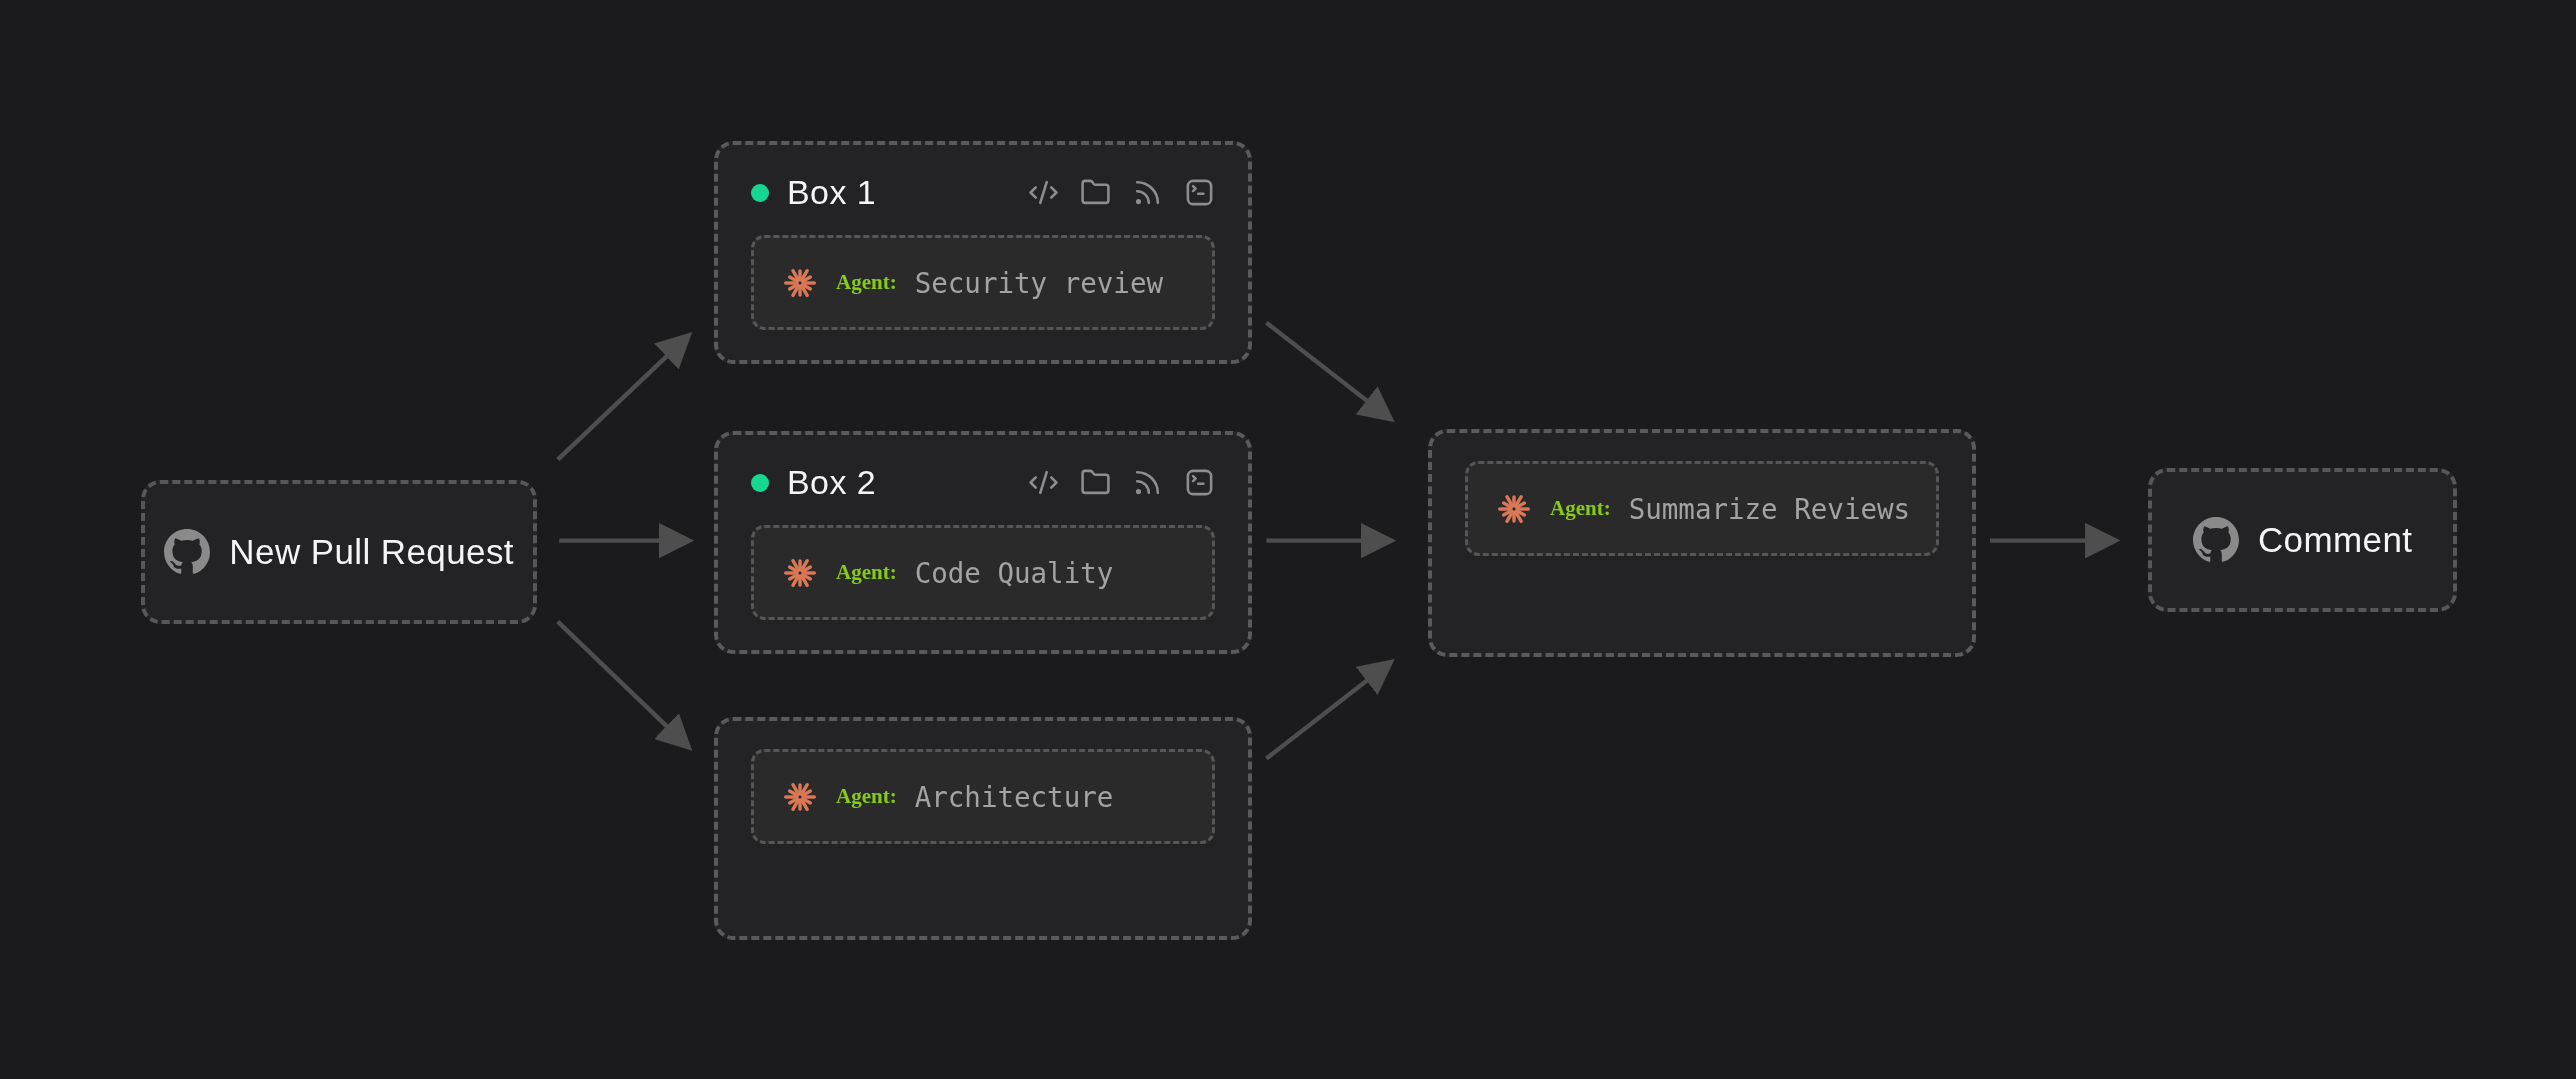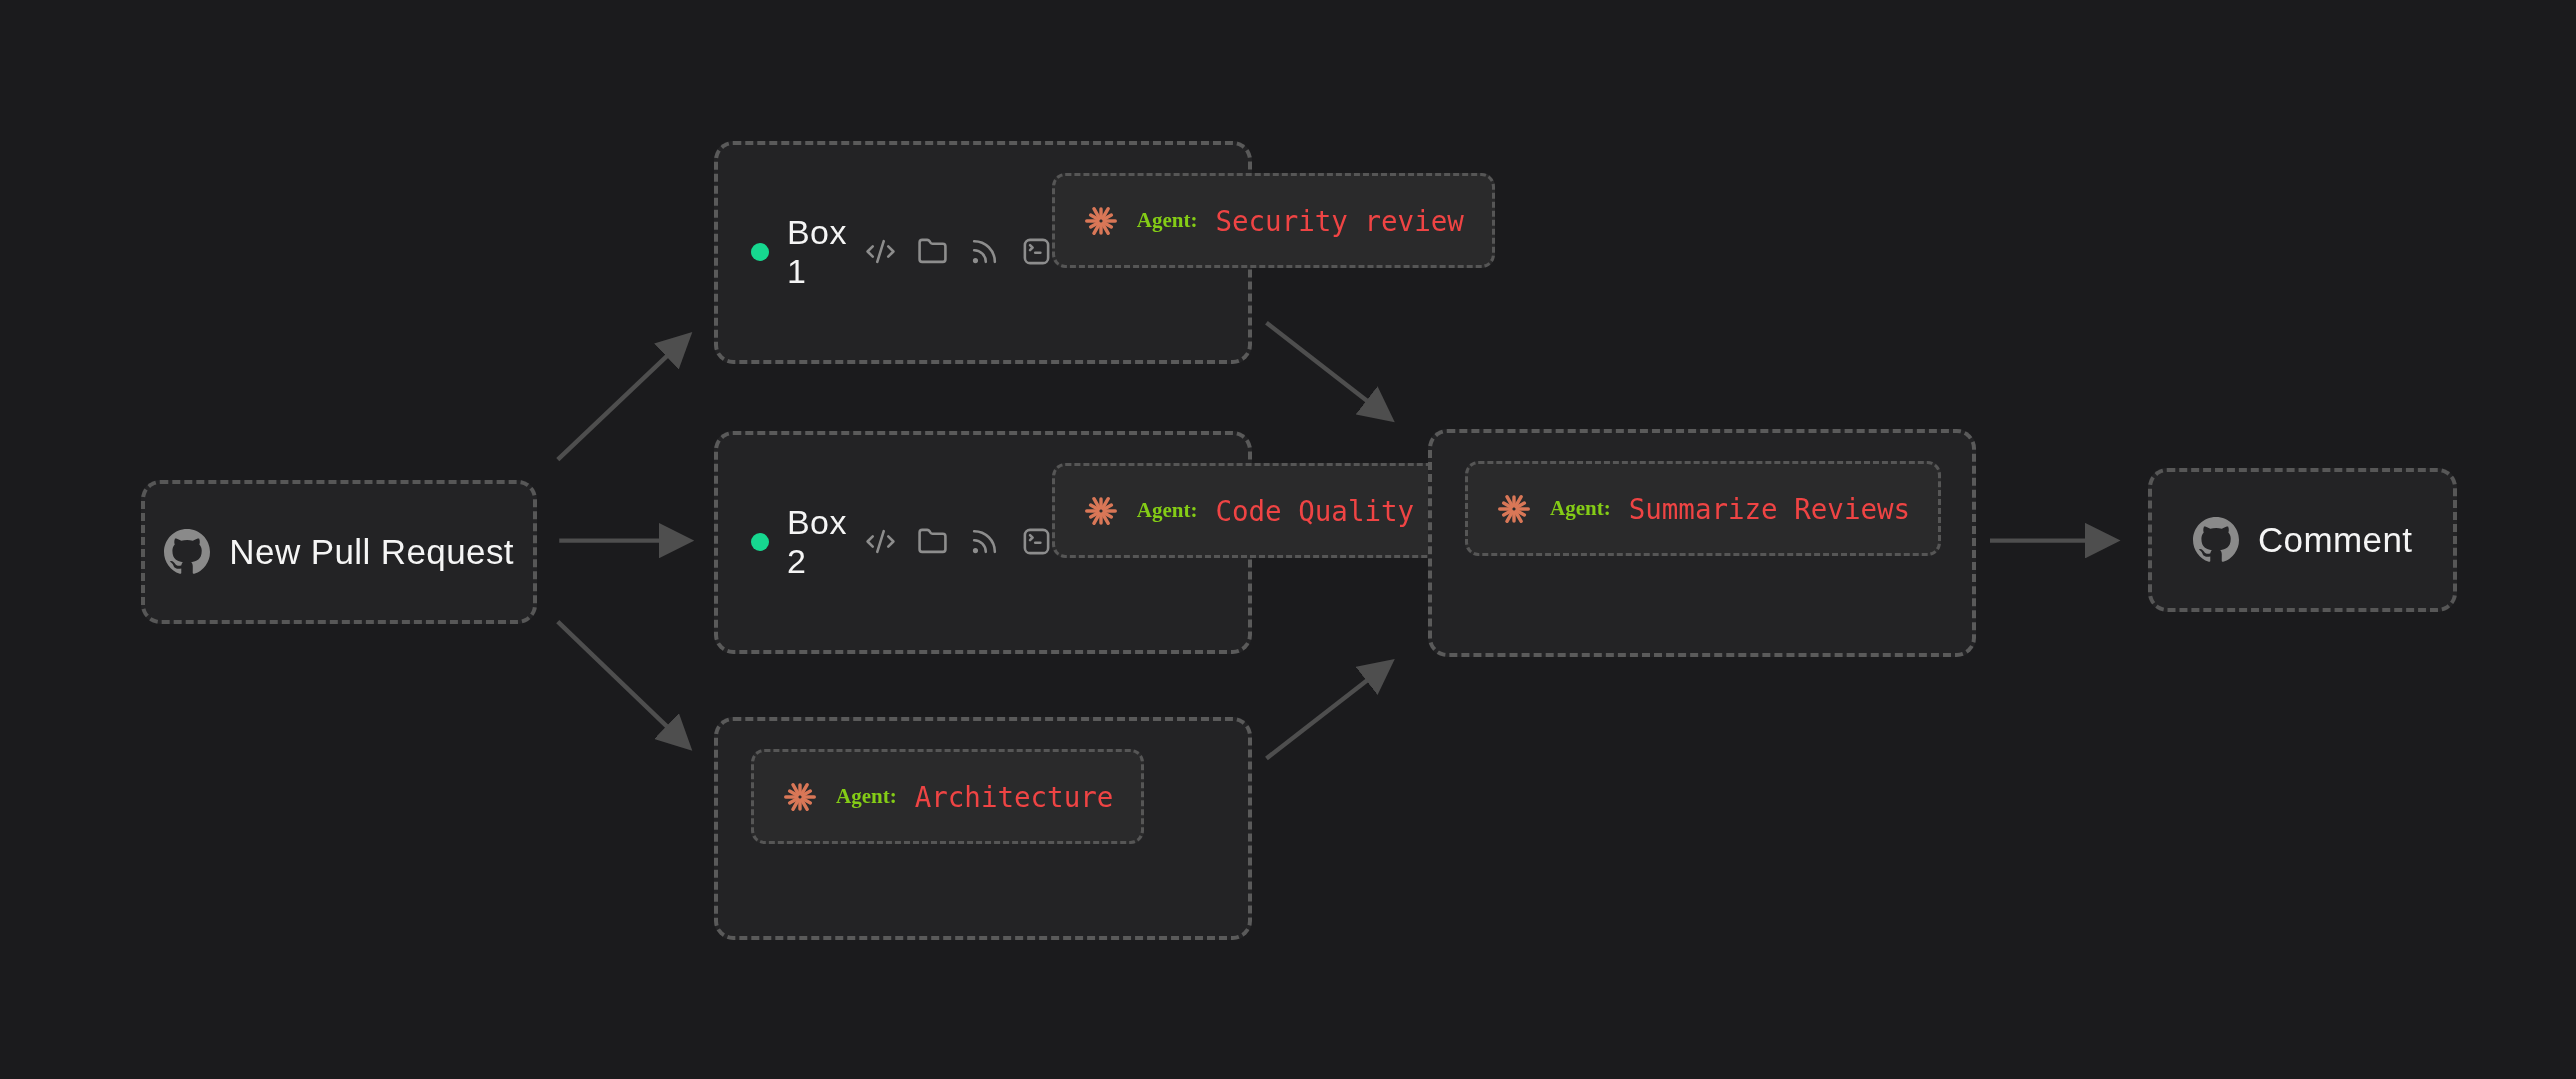--- a/index.html
+++ b/index.html
@@ -23,36 +23,36 @@
     border:4.5px dashed #575757;border-radius:19.3px;
     display:flex;align-items:center;justify-content:center;gap:19.3px;
   }
   .terminal-label{font-size:35px;font-weight:500;color:#f5f5f5;letter-spacing:0.4px;}
   .gh-icon{width:46px;height:46px;color:#8a8a8a;flex:0 0 auto;}
 
   
   .flow-box{
     border:4.5px dashed #5a5a5a;border-radius:19.3px;
     padding:28px 33px 30px 33px;
-    display:flex;flex-direction:row;justify-content:space-between;
+    display:flex;flex-direction:column;justify-content:space-between;
   }
   .box-header{display:flex;align-items:center;gap:18px;}
   .dot{width:18px;height:18px;border-radius:50%;background:#16d78f;flex:0 0 auto;}
   .box-title{font-size:34px;font-weight:500;color:#f5f5f5;letter-spacing:0.4px;}
   .box-icons{margin-left:auto;display:flex;align-items:center;gap:21px;}
   .box-icon{width:31px;height:31px;color:#8d8d8d;cursor:pointer;}
 
   .agent-pill{
     box-sizing:border-box;height:95px;
     border:3.7px dashed #565656;border-radius:13.4px;background:#2a2a2b;
     display:flex;align-items:center;gap:18px;padding:0 28px;
   }
   .starburst-icon{width:36px;height:36px;color:#d97757;flex:0 0 auto;}
   .agent-label{font-family:Liberation Serif, serif;font-size:21px;font-weight:700;color:#84cc16;white-space:pre;}
-  .agent-value{font-family:"DejaVu Sans Mono", monospace;font-size:27.5px;font-weight:400;color:#ef4444;white-space:pre;}
+  .agent-value{font-family:"DejaVu Sans Mono", monospace;font-size:27.5px;font-weight:400;color:#a3a3a3;white-space:pre;}
 
   
   .node-pr{left:141px;top:480px;width:396px;height:144px;}
   .node-comment{left:2148px;top:468px;width:309px;height:144px;}
   .box1{left:714px;top:141px;width:538px;height:223px;}
   .box2{left:714px;top:431px;width:538px;height:223px;}
   .box3{left:714px;top:717px;width:538px;height:223px;}
   .box4{left:1428px;top:429px;width:548px;height:228px;}
 
   

